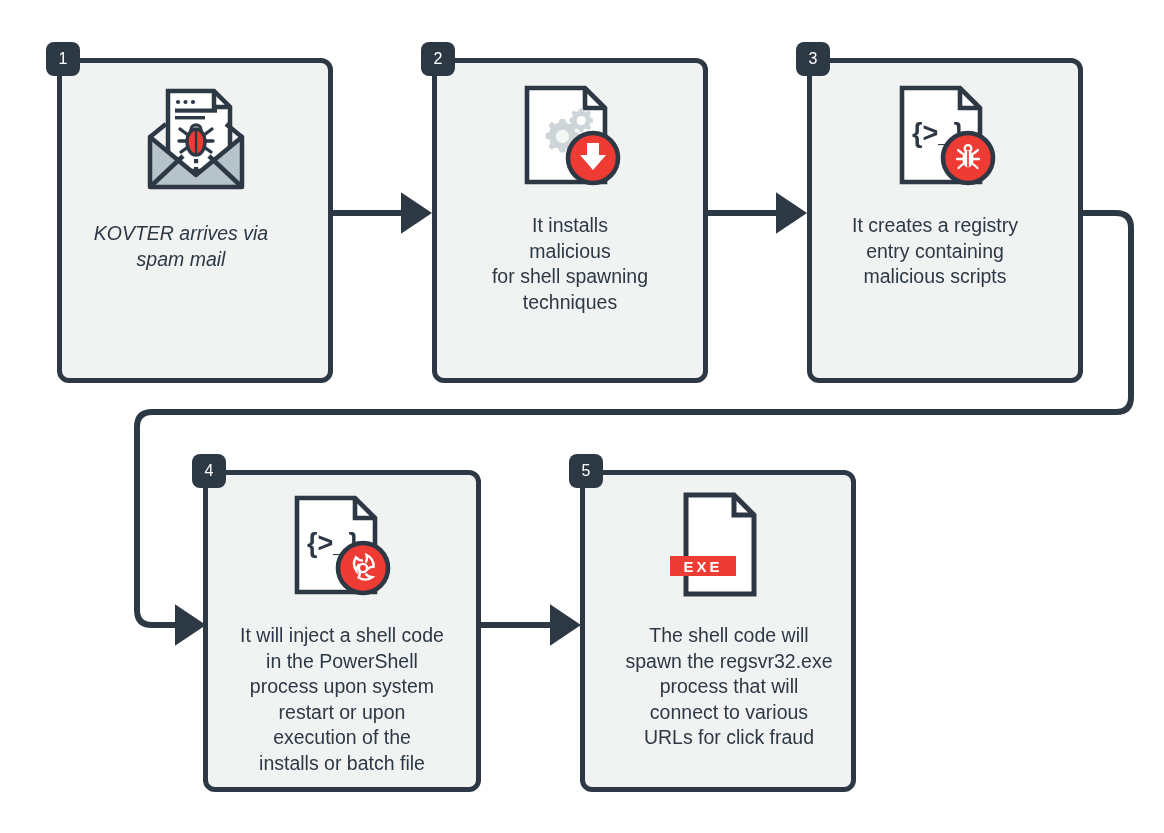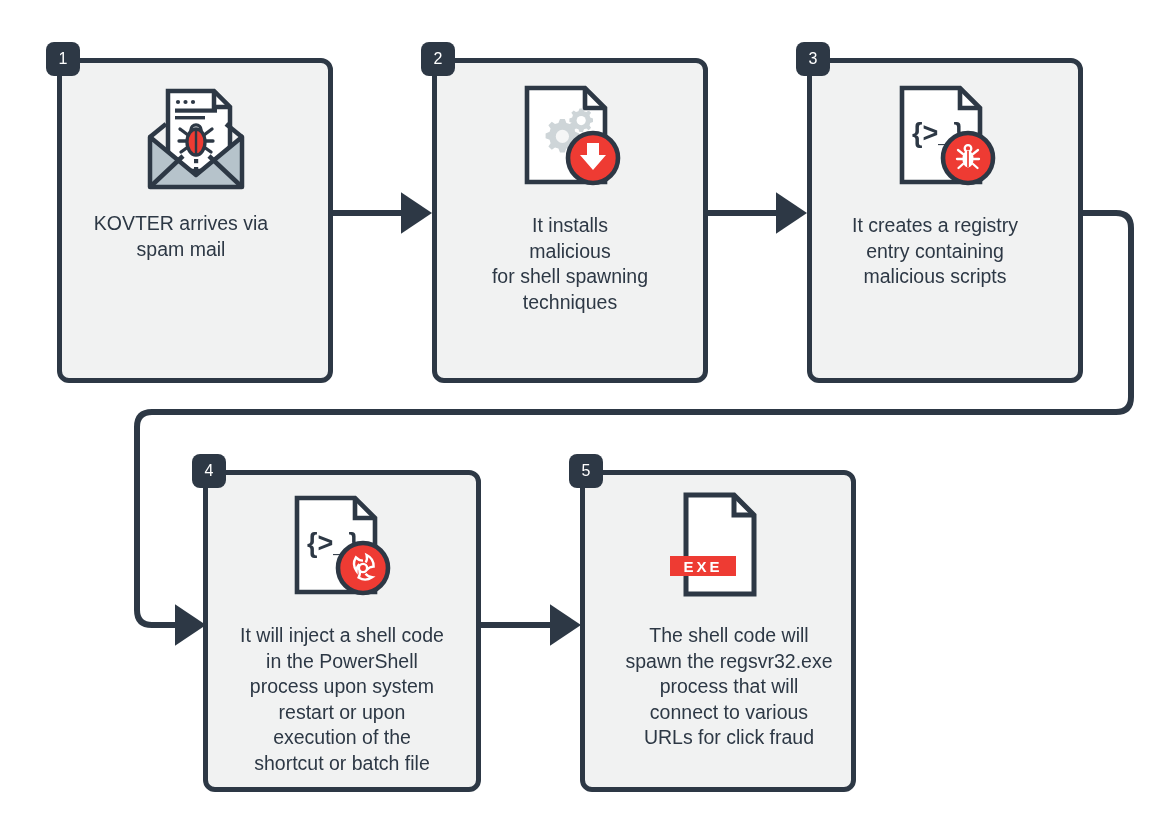--- a/index.html
+++ b/index.html
@@ -114,21 +114,21 @@
       <rect x="58" y="88" width="4.2" height="4.2" fill="#2d3845"></rect>
 
       <path d="M14,58 L60,96 L106,58 V108 H14 Z" fill="#b6c3cb" stroke="#2d3845" stroke-width="4.5" stroke-linejoin="round"></path>
       <path d="M14,108 L47,77" fill="none" stroke="#2d3845" stroke-width="4.5"></path>
       <path d="M106,108 L73,77" fill="none" stroke="#2d3845" stroke-width="4.5"></path>
       <path d="M14,58 L30,45" fill="none" stroke="#2d3845" stroke-width="4.5"></path>
       <path d="M106,58 L90,45" fill="none" stroke="#2d3845" stroke-width="4.5"></path>
     </svg>
   </div>
 
-  <div class="step-caption" style="left:62px; width:238px; top:211px;">KOVTER arrives via
+  <div class="step-caption" style="left:62px; width:238px; top:221px;font-style:italic;">KOVTER arrives via
 spam mail</div>
 
   <div class="step-box" style="left:432px; top:58px; width:276px; height:325px;"></div>
   <div class="step-badge" style="left:421px; top:42px;">2</div>
 
   <div class="step-icon" style="left:517px; top:80px; width:110px; height:110px;">
     <svg viewBox="0 0 110 110" width="110" height="110">
       <path d="M10,8 H68 L88,28 V102 H10 Z" fill="#ffffff" stroke="#2d3845" stroke-width="4.6" stroke-linejoin="miter"></path>
       <path d="M68,8 L68,28 L88,28" fill="none" stroke="#2d3845" stroke-width="4.6"></path>
 
@@ -200,21 +200,21 @@
         <path d="M72.4,80.1 a9.6,9.6 0 0 1 -0.8,7.5 a12.4,12.4 0 0 0 13.5,-0.3 a9.6,9.6 0 0 1 -6.6,-3.5"></path>
       </g>
     </svg>
   </div>
 
   <div class="step-caption" style="left:208px; width:268px; top:623px;">It will inject a shell code
 in the PowerShell
 process upon system
 restart or upon
 execution of the
-shortcut or batch file</div>
+installs or batch file</div>
 
   <div class="step-box" style="left:580px; top:470px; width:276px; height:322px;"></div>
   <div class="step-badge" style="left:569px; top:454px;">5</div>
 
   <div class="step-icon" style="left:664px; top:488px; width:125px; height:120px;">
     <svg viewBox="0 0 125 120" width="125" height="120">
       <path d="M22,7 H70 L90,27 V106 H22 Z" fill="#ffffff" stroke="#2d3845" stroke-width="5" stroke-linejoin="miter"></path>
       <path d="M70,7 L70,27 L90,27" fill="none" stroke="#2d3845" stroke-width="5"></path>
       <rect x="6" y="68" width="66" height="20" fill="#ee3b33"></rect>
       <text x="39" y="83.5" text-anchor="middle" font-family="'Liberation Sans', sans-serif" font-size="15" font-weight="bold" letter-spacing="3" fill="#ffffff">EXE</text>

